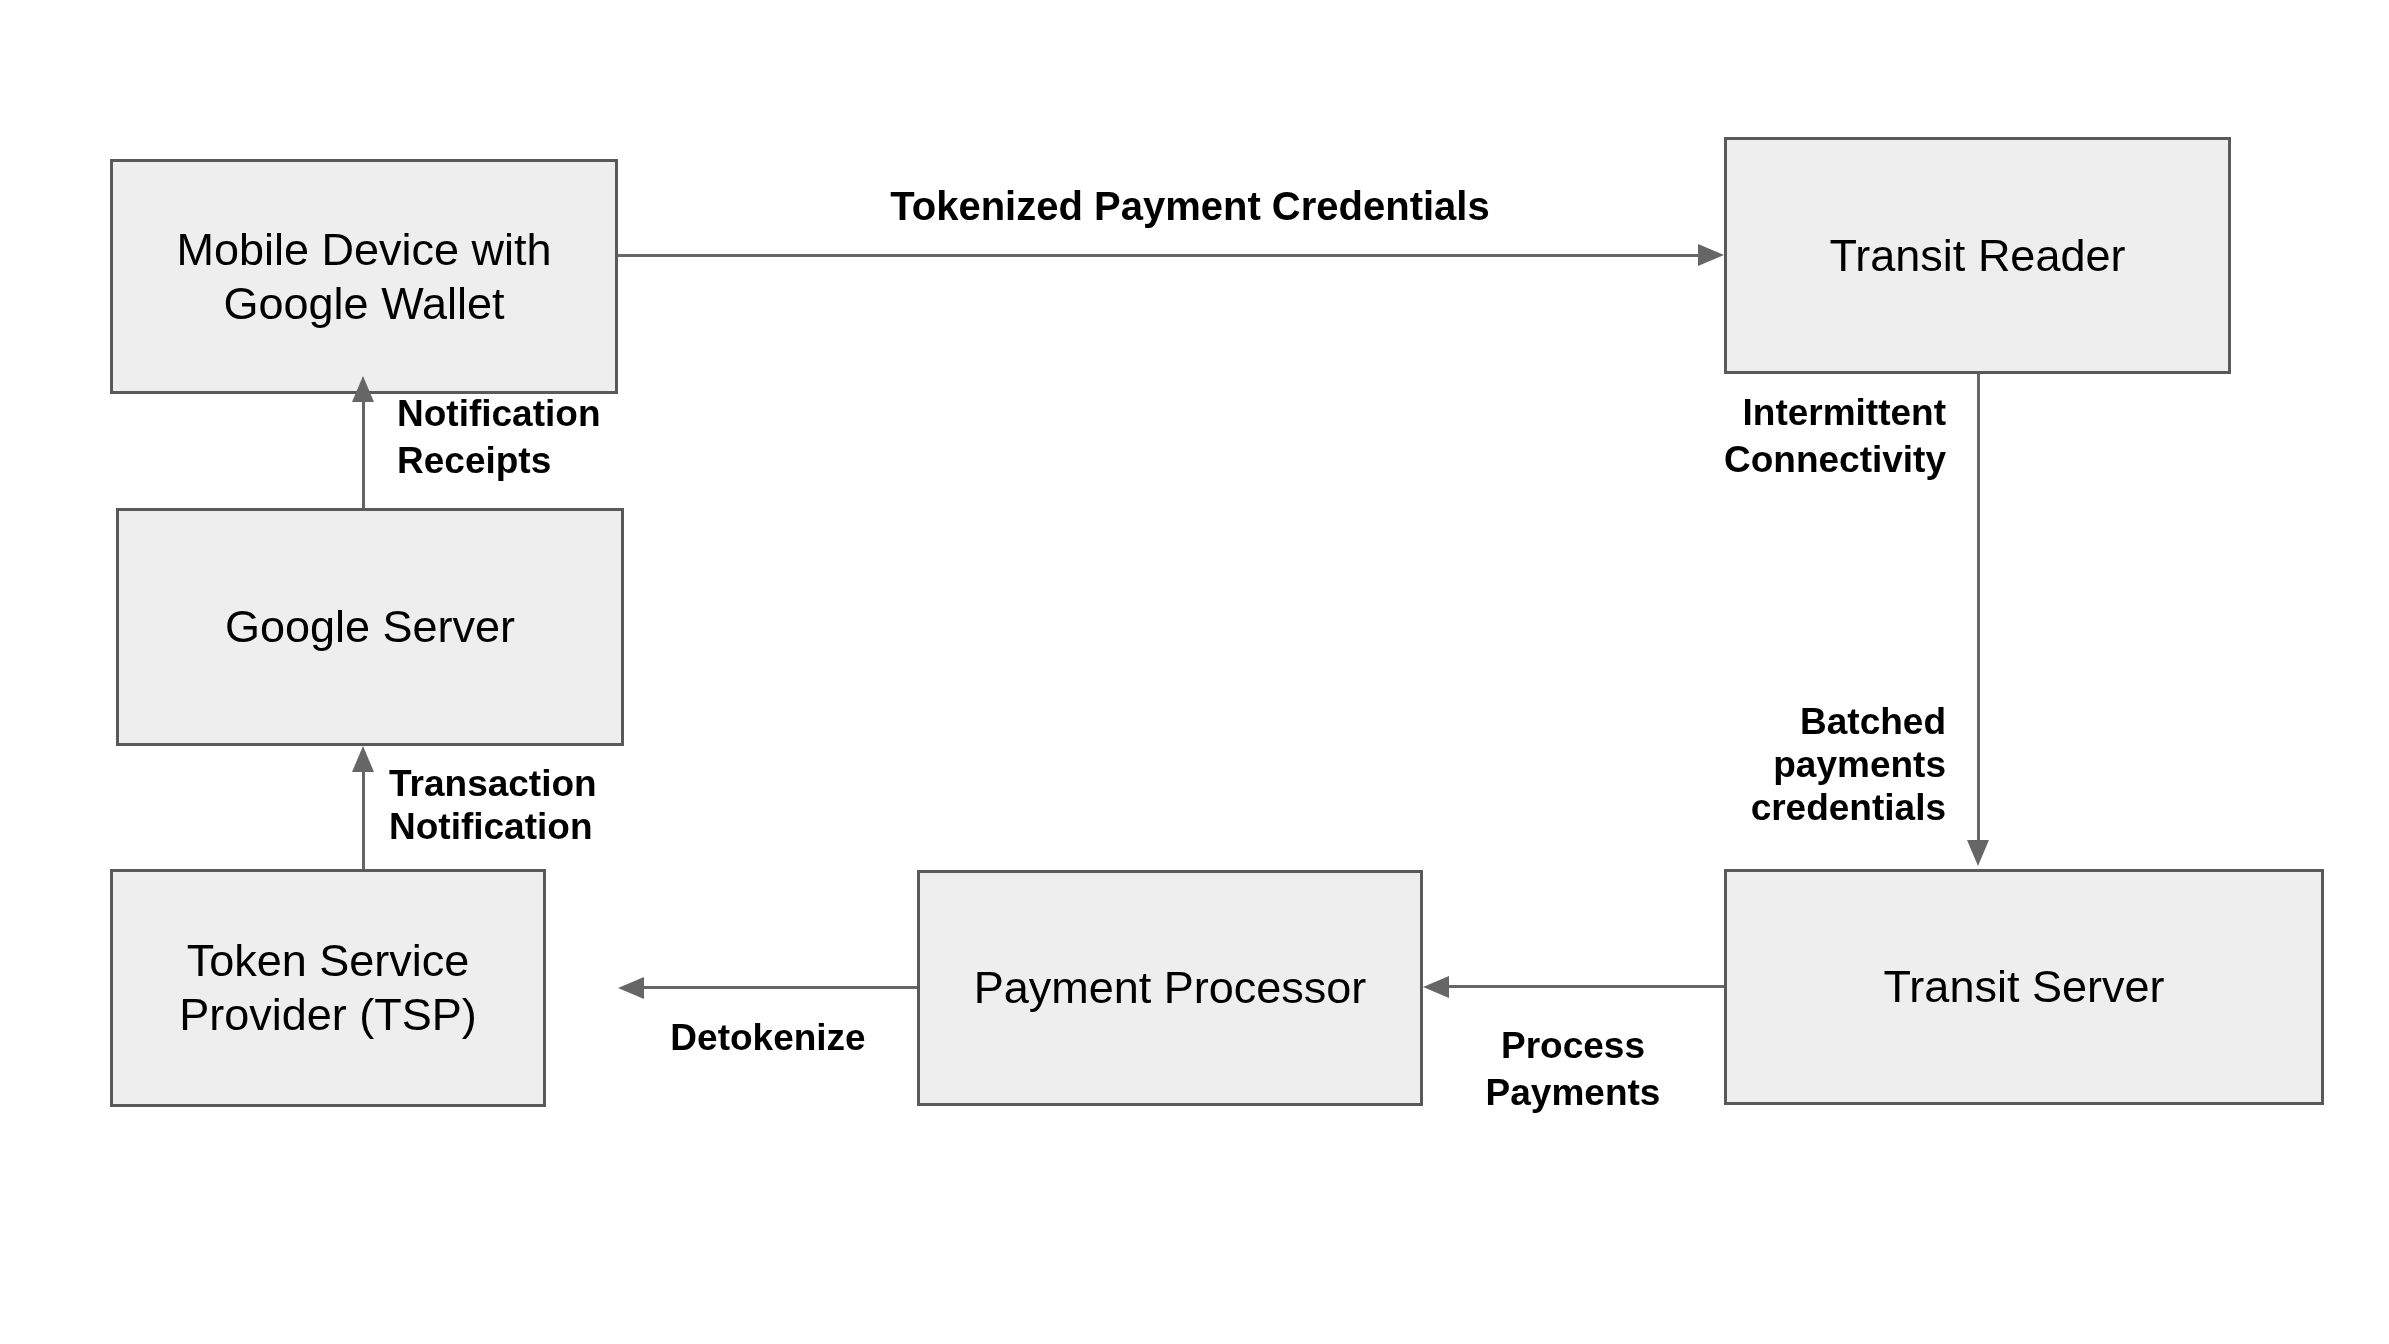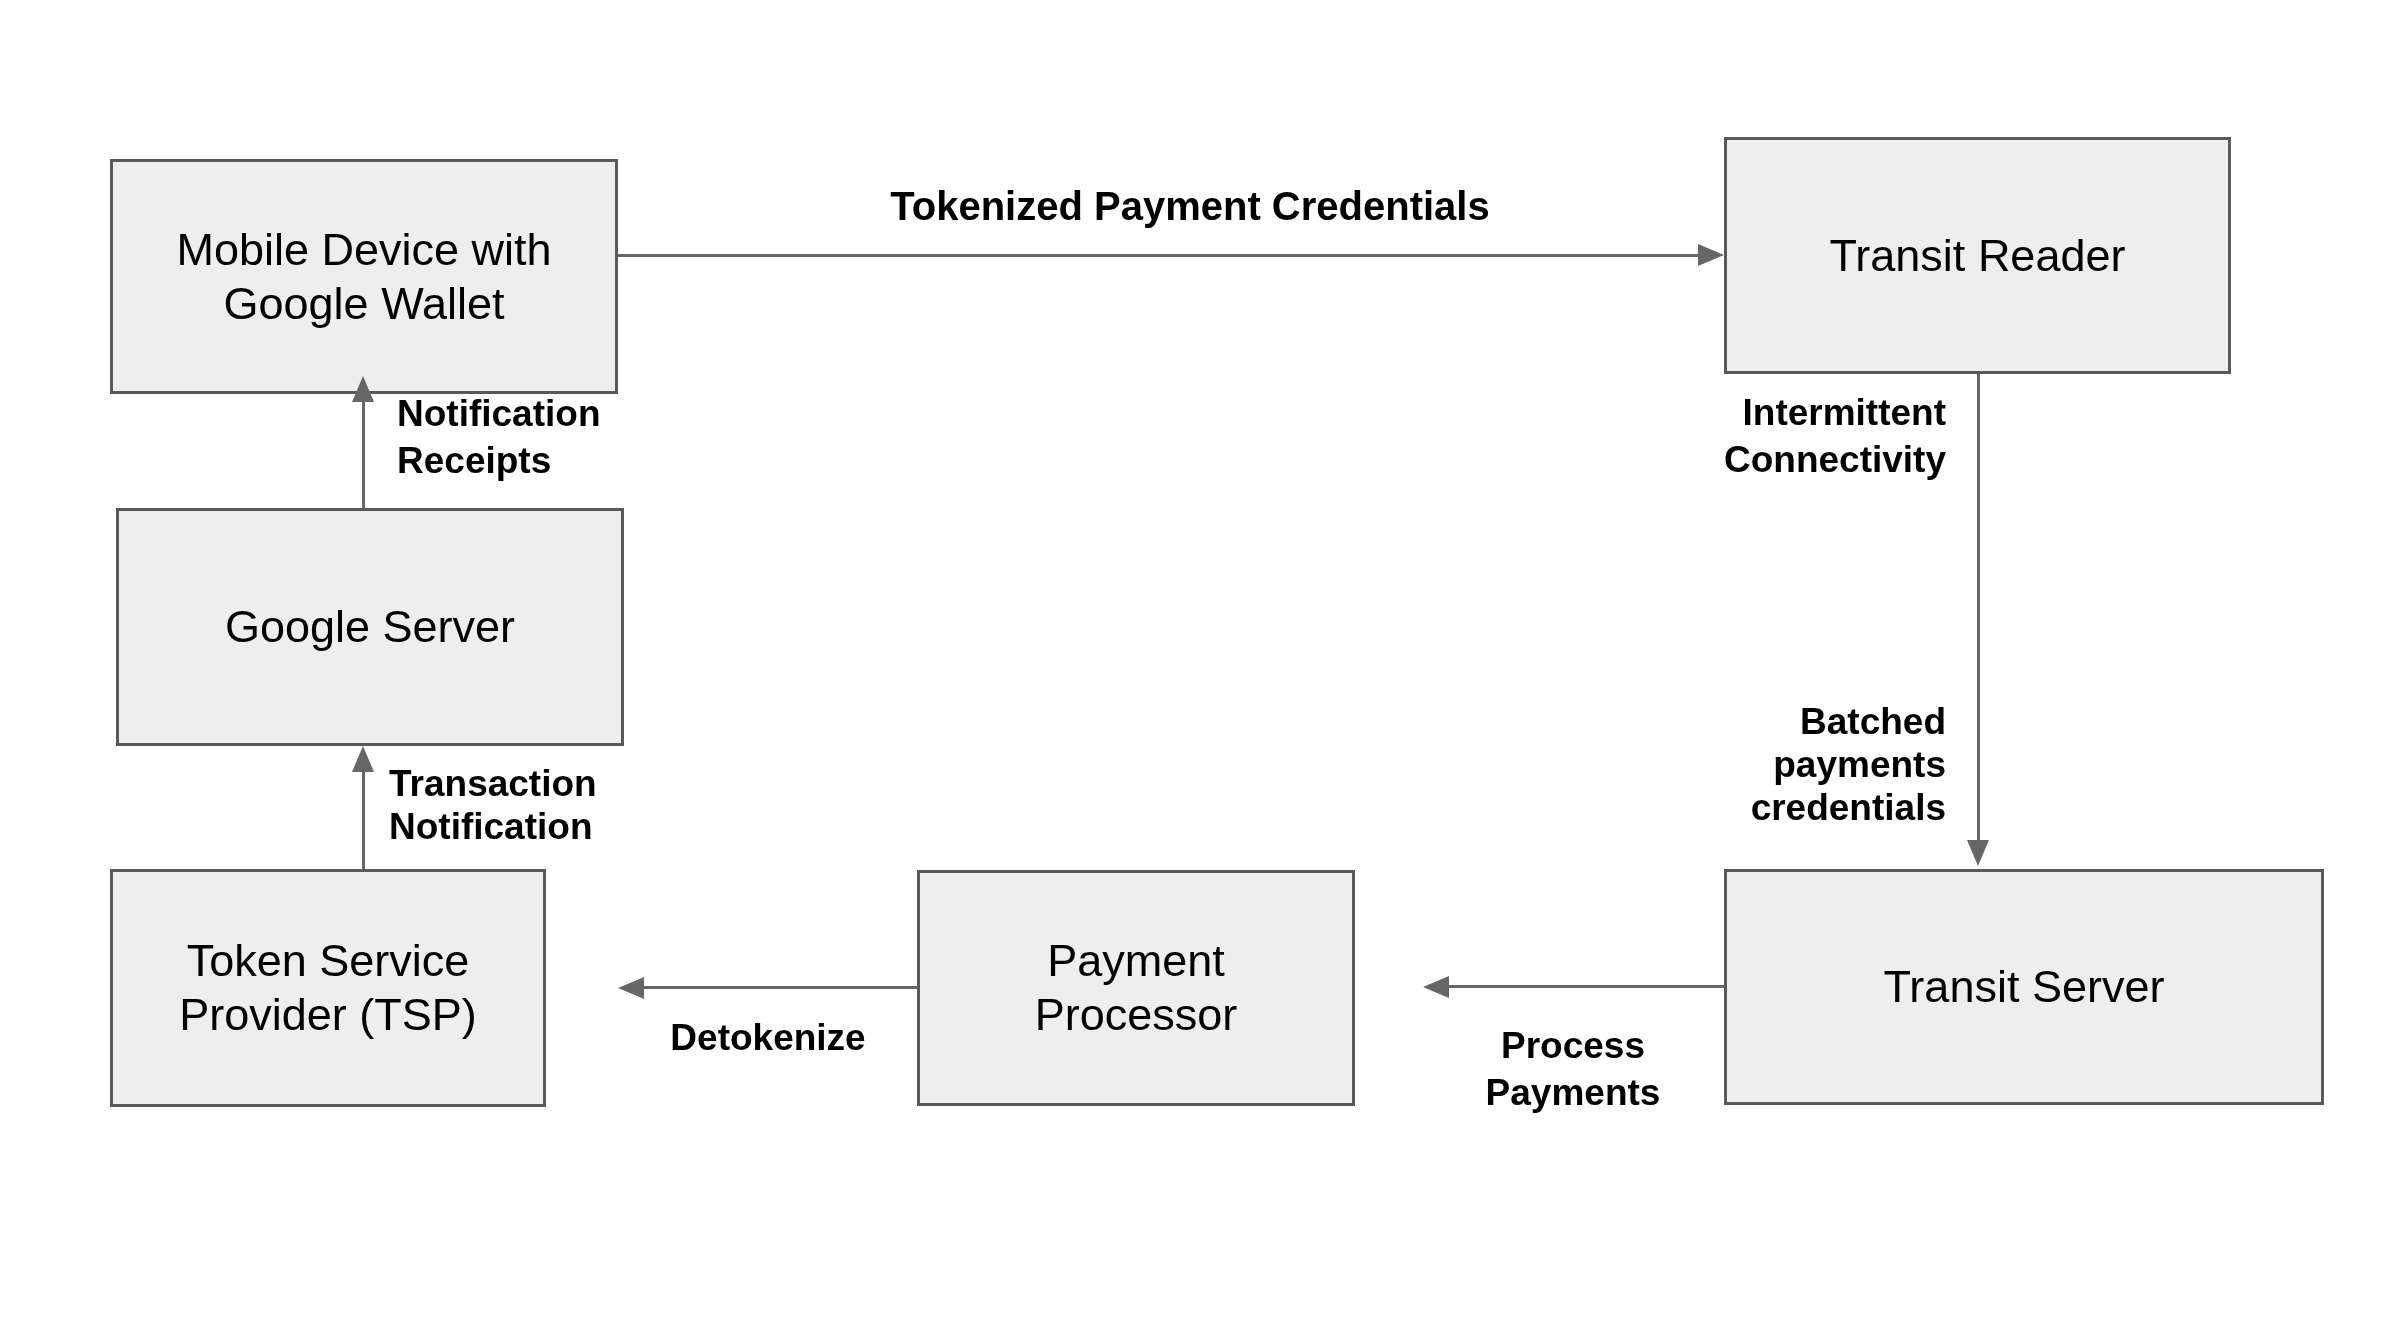--- a/index.html
+++ b/index.html
@@ -91,21 +91,21 @@
   </div>
 
   <div class="node" style="left:110px; top:508px; width:508px; height:238px;margin-left:6px;">
     <span>Google Server</span>
   </div>
 
   <div class="node" style="left:110px; top:869px; width:436px; height:238px;">
     <span>Token Service Provider (TSP)</span>
   </div>
 
-  <div class="node" style="left:917px; top:870px; width:438px; height:236px;">
+  <div class="node" style="left:917px; top:870px; width:506px; height:236px;">
     <span>Payment Processor</span>
   </div>
 
   <div class="node" style="left:1724px; top:869px; width:600px; height:236px;">
     <span>Transit Server</span>
   </div>
 
   <div>
     <div class="line" style="left:618px; top:254px; width:1080px; height:3px;"></div>
     <div class="head right" style="left:1698px; top:244px;"></div>

